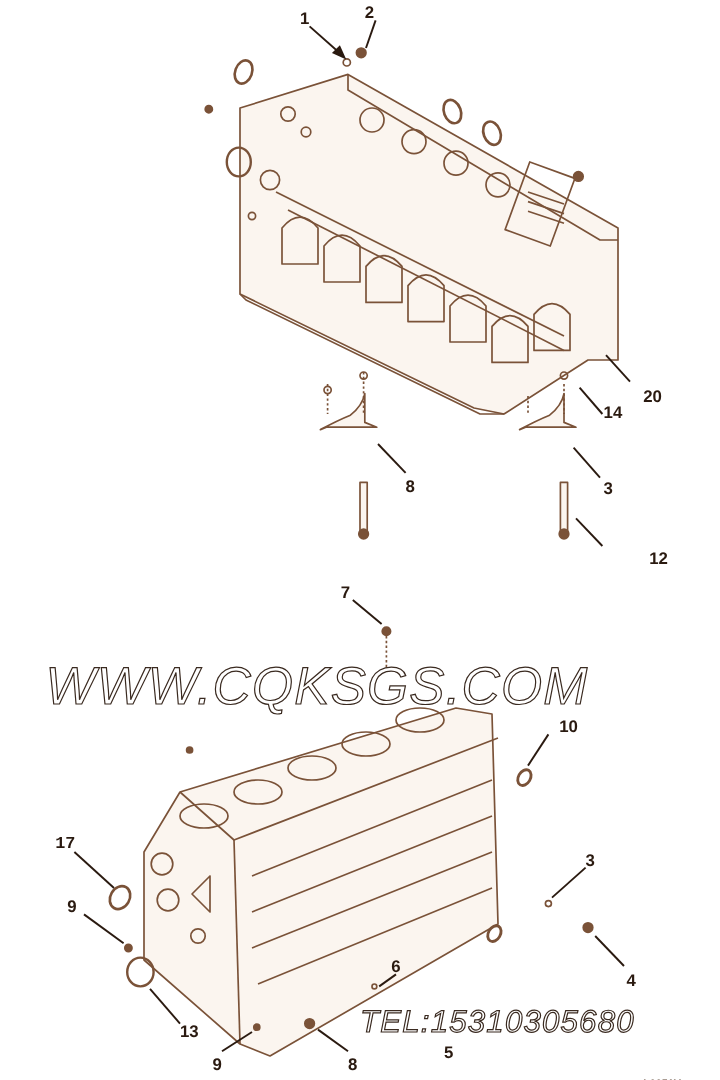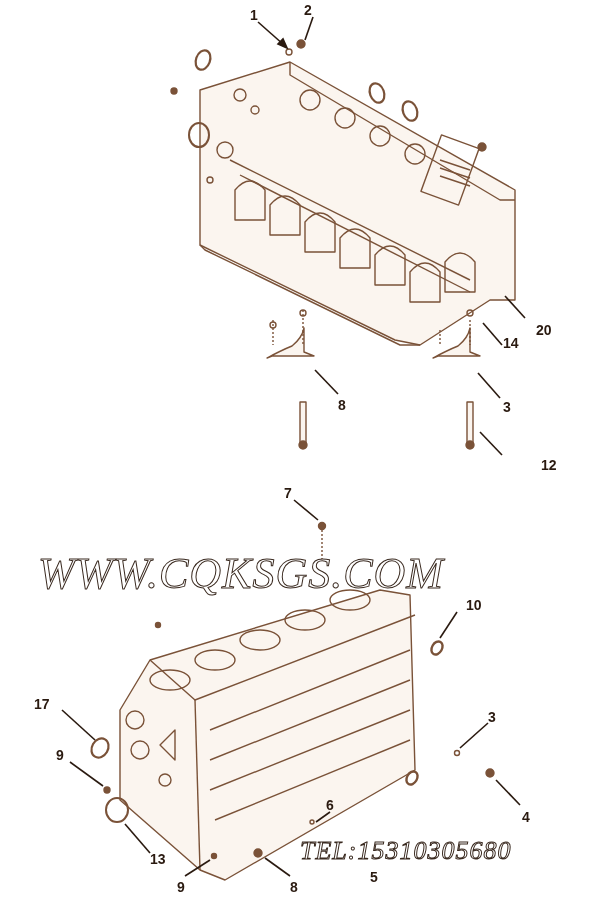--- a/index.html
+++ b/index.html
@@ -1,19 +1,19 @@
 <!DOCTYPE html>
 <html><head>
 <meta charset="utf-8">
 <style>
   html, body { margin:0; padding:0; background:#ffffff; }
   body { width:600px; height:900px; position:relative; overflow:hidden; font-family:"Liberation Sans", sans-serif; }
   .canvas { position:absolute; left:0; top:0; width:600px; height:900px; }
   .callout { position:absolute; font-family:"Liberation Sans", sans-serif; font-weight:bold; font-size:14px; color:#2a1a10; line-height:1; }
-  .watermark { position:absolute; font-family:Liberation Serif, serif; font-style:italic; color:#ffffff; -webkit-text-stroke:1px #3a2a20; letter-spacing:1px; white-space:nowrap; }
+  .watermark { position:absolute; font-family:Liberation Sans, sans-serif; font-style:italic; color:#ffffff; -webkit-text-stroke:1px #3a2a20; letter-spacing:1px; white-space:nowrap; }
   .wm-url { left:38px; top:548px; font-size:44px; }
   .wm-tel { left:300px; top:836px; font-size:26px; }
   .wm-phone { left:362px; top:866px; font-size:30px;margin-top:44px; }
   .figcode { position:absolute; left:536px; top:878px; font-size:9px; color:#5a4030; font-weight:bold;margin-top:20px; }
 </style>
 </head>
 <body>
 
 <svg class="canvas" viewBox="0 0 600 900" xmlns="http://www.w3.org/2000/svg">
   <g fill="none" stroke="#7a5238" stroke-width="1.4" stroke-linejoin="round">
@@ -145,19 +145,19 @@
 <div class="callout" style="left:284px;top:486px;">7</div>
 <div class="callout" style="left:290px;top:880px;">8</div>
 <div class="callout" style="left:177px;top:880px;">9</div>
 <div class="callout" style="left:466px;top:598px;">10</div>
 <div class="callout" style="left:56px;top:748px;">9</div>
 <div class="callout" style="left:504px;top:458px;margin-left:37px;">12</div>
 <div class="callout" style="left:150px;top:852px;">13</div>
 <div class="callout" style="left:503px;top:336px;">14</div>
 <div class="callout" style="left:503px;top:400px;">3</div>
 <div class="callout" style="left:338px;top:398px;">8</div>
-<div class="callout" style="left:34px;top:697px;">17</div>
+<div class="callout" style="left:46px;top:697px;font-family:Liberation Mono, monospace;">17</div>
 <div class="callout" style="left:536px;top:323px;">20</div>
 
 <div class="watermark wm-url">WWW.CQKSGS.COM</div>
 <div class="watermark wm-tel">TEL:15310305680</div>
 <div class="watermark wm-phone">023-65830950</div>
 <div class="figcode">L9951V</div>
 
 </body></html>

